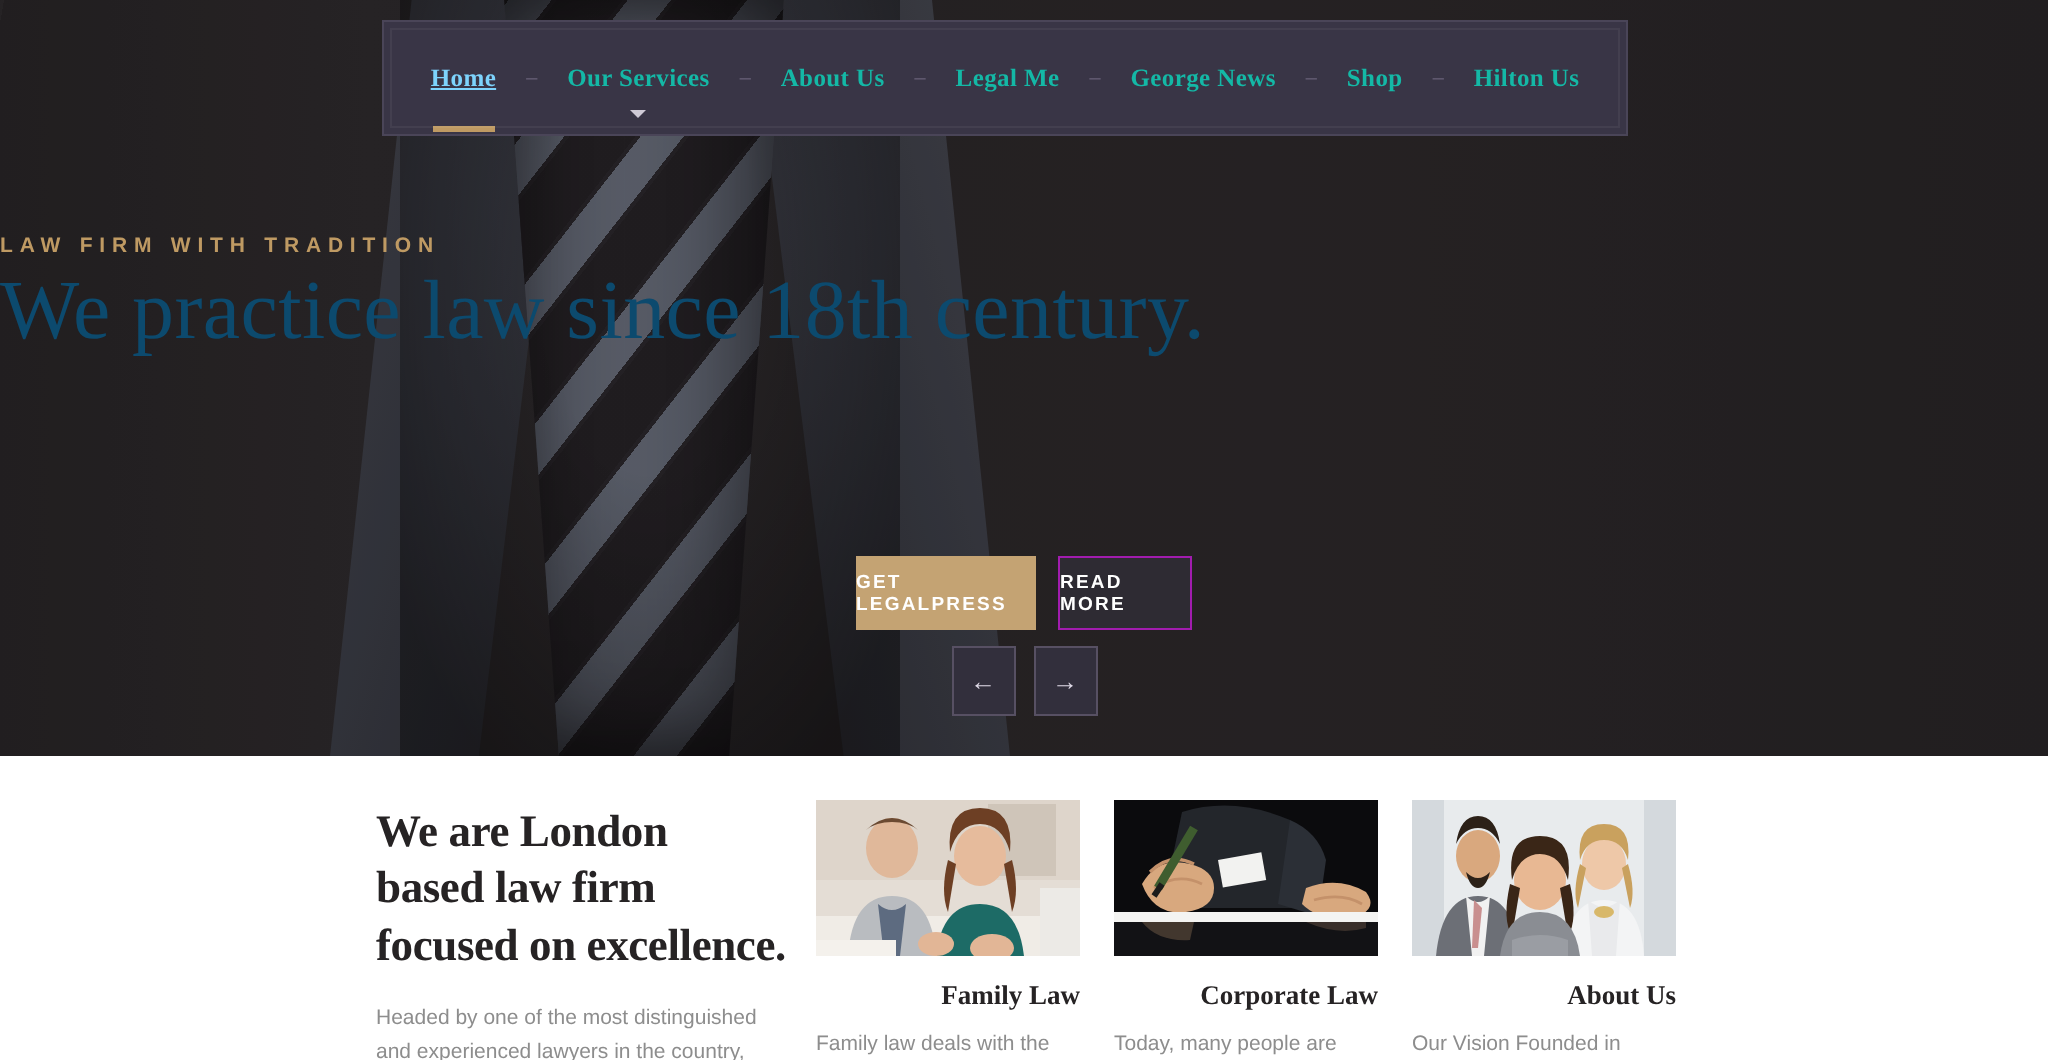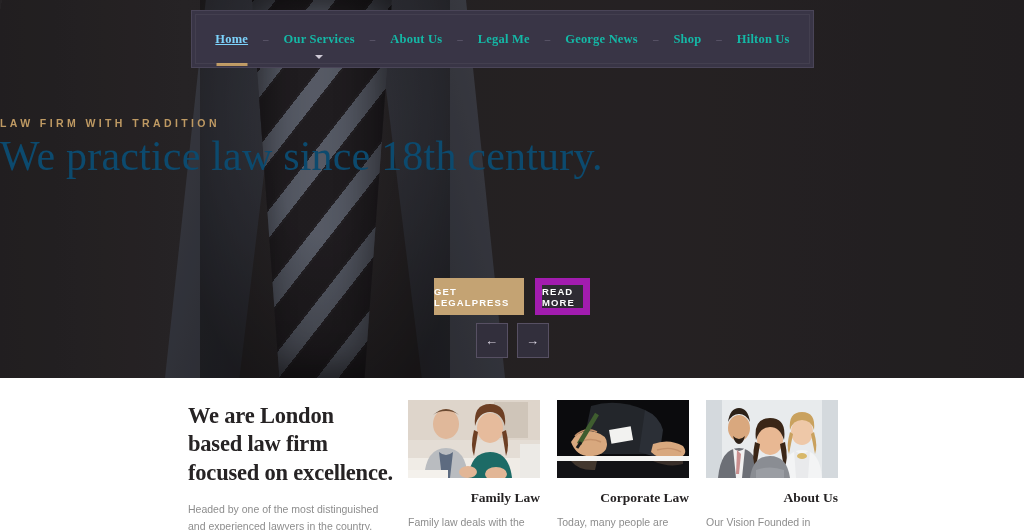--- a/index.html
+++ b/index.html
@@ -68,21 +68,21 @@
     font-family:"Liberation Serif", serif; color:#0c4a6e; font-size:42px;
     font-weight:400; letter-spacing:.2px; line-height:1.25; }
   .hero-sub { position:absolute; left:0; top:181px; width:100%;
     color:#e2e0e1; font-size:11.5px; line-height:1.65; }
 
   .cta-row { position:absolute; left:0; top:230px; width:100%;
     display:flex; justify-content:center; gap:11px;margin-top:48px; }
   .btn { height:37px; display:flex; align-items:center; justify-content:center;
     font-size:9.5px; font-weight:700; letter-spacing:1.1px; color:#fff; cursor:pointer; }
   .btn-primary { width:90px; background:#c4a373; }
-  .btn-ghost { width:55px; background:#2e2b33; border:7px solid #a21caf; }
+  .btn-ghost { width:67px; background:#2e2b33; border:1px solid #a21caf; }
 
   .slider-nav { position:absolute; left:0; top:323px; width:100%;
     display:flex; justify-content:center; gap:9px; }
   .slider-btn { width:32px; height:35px; background:#322f3c; border:1px solid #575063;
     display:flex; align-items:center; justify-content:center; color:#ded9e6;
     font-size:13px; cursor:pointer; }
 
   
   .lower { position:absolute; left:0; top:378px; width:928px; height:152px; background:#fff; }
   .lower-inner { position:absolute; left:188px; top:0; width:648px; height:152px; }

